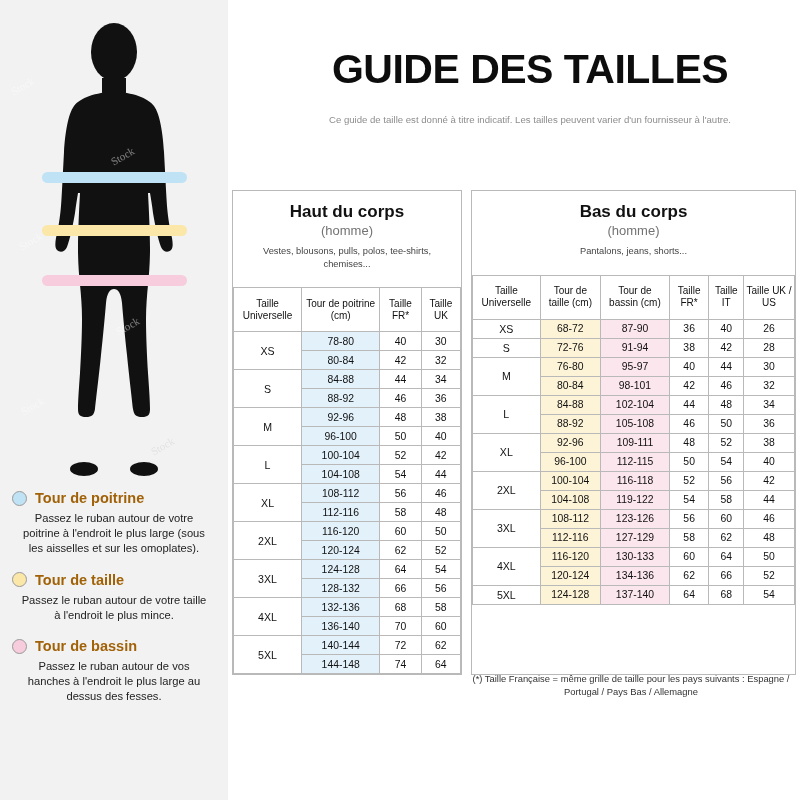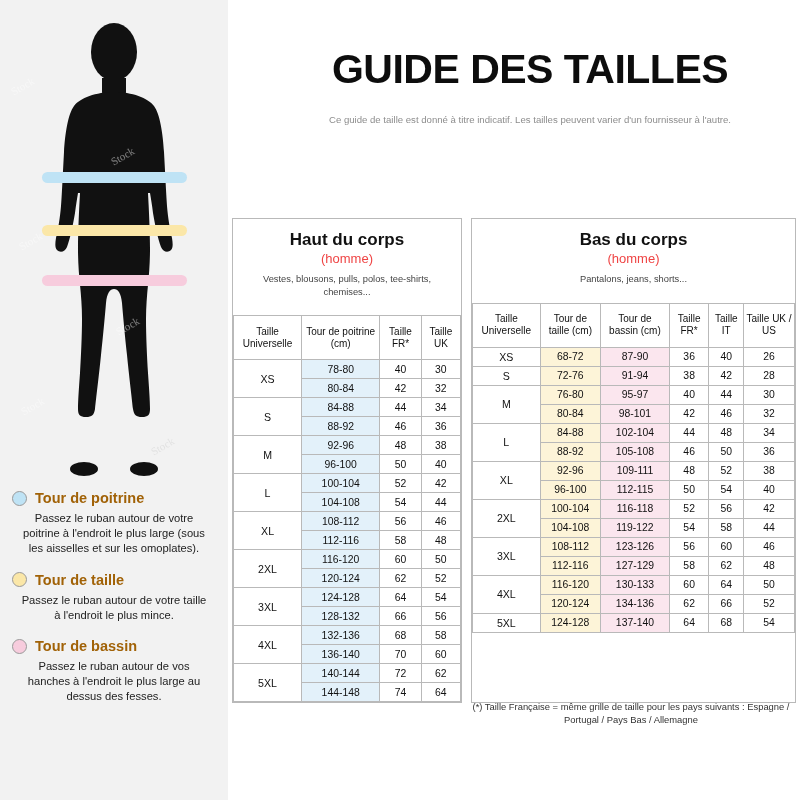--- a/index.html
+++ b/index.html
@@ -90,28 +90,27 @@
   .tables {
     position: absolute;
     left: 232px; top: 190px;
     width: 564px;
     display: flex;
     gap: 9px;
   }
   .table-card {
     border: 1px solid #b9b9b9;
     background: #fff;
-    margin-top: 28px;
   }
   .card-upper { width: 230px; }
   .card-lower { width: 325px; }
 
   .card-head { text-align: center; padding: 11px 6px 9px; }
   .card-title { font-size: 17px; font-weight: bold; color: #111; }
-  .card-sub { font-size: 13px; color: #ef4444; margin-top: 1px; }
+  .card-sub { font-size: 13px; color: #737373; margin-top: 1px; }
   .card-desc { font-size: 9.3px; color: #444; margin-top: 7px; line-height: 1.35; }
   .spacer { height: 8px; }
 
   table { border-collapse: collapse; width: 100%; }
   th, td {
     border: 1px solid #b9b9b9;
     text-align: center;
     font-size: 10.4px;
     color: #111;
     padding: 3px 1px;
@@ -125,21 +124,21 @@
     height: 44px;
     vertical-align: middle;
   }
   td.size { font-size: 10.6px; }
   .c-blue { background: #e3f1fa; }
   .c-yellow { background: #fdf4d8; }
   .c-pink { background: #fbe6ee; }
 
   .footnote {
     position: absolute;
-    left: 466px; top: 700px;
+    left: 466px; top: 672px;
     width: 330px;
     text-align: center;
     font-size: 9.4px;
     color: #333;
     line-height: 1.42;
   }
 
   
   .wm {
     position: absolute;

